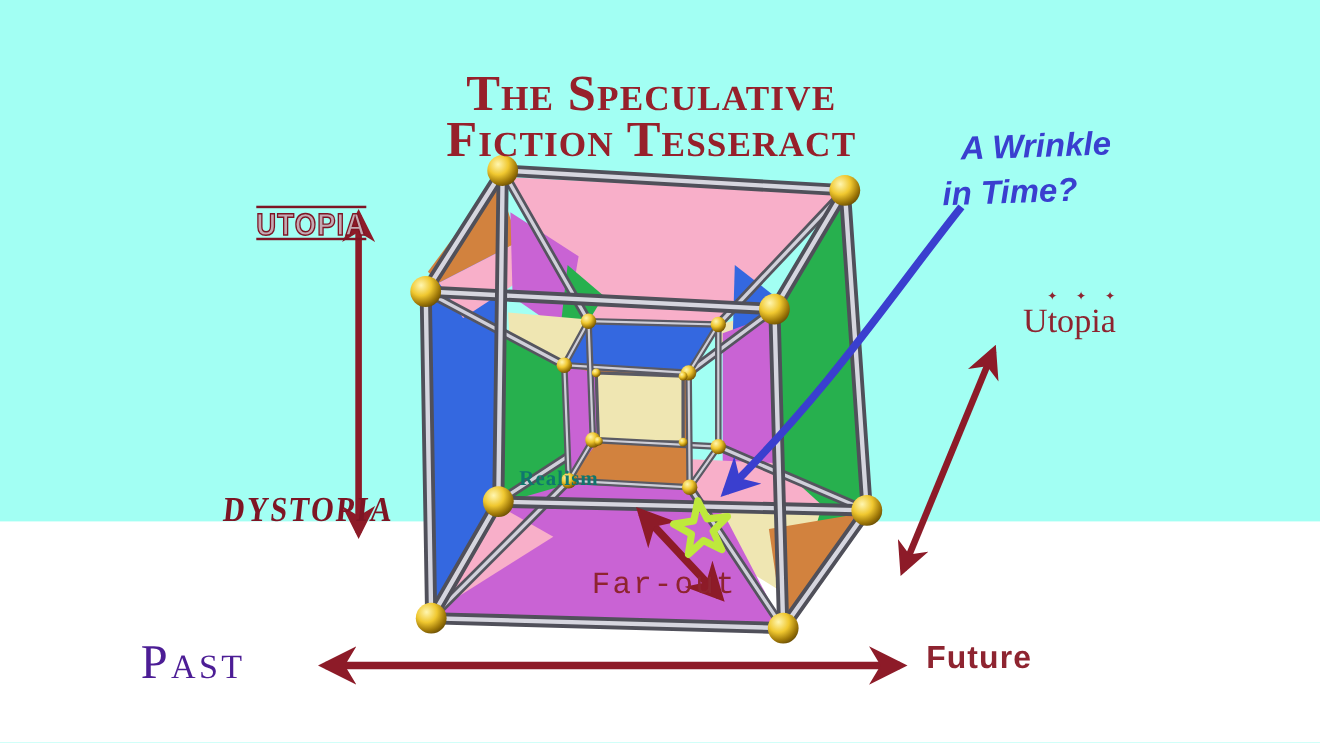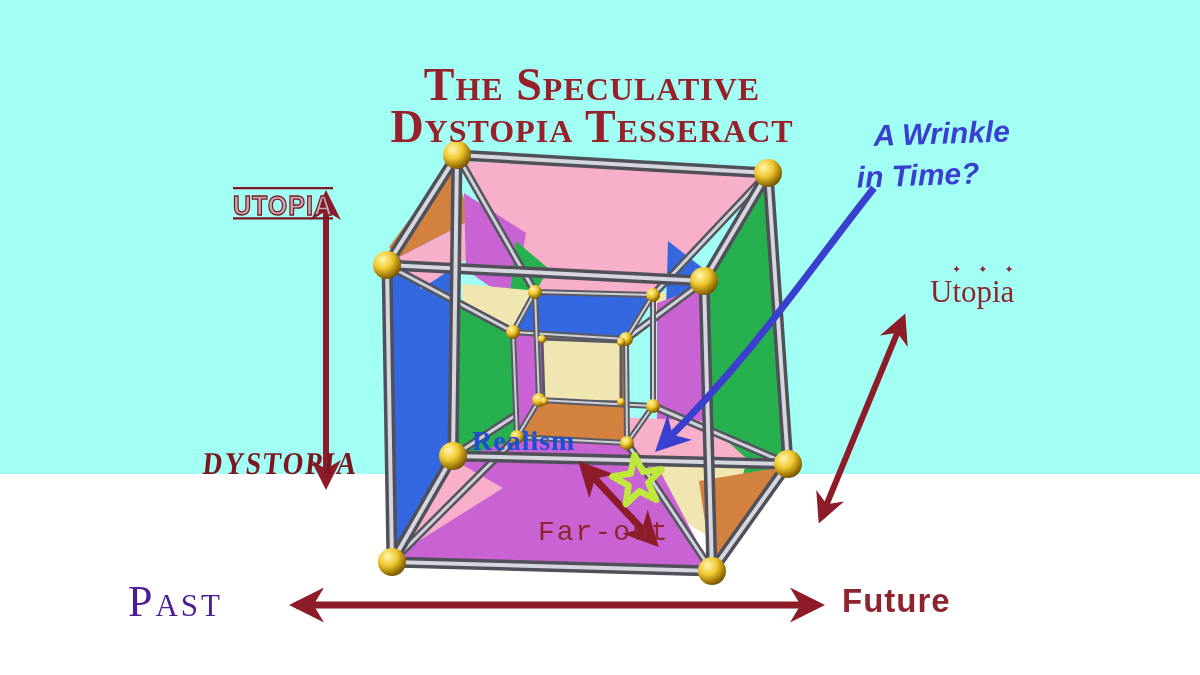--- a/index.html
+++ b/index.html
@@ -17,26 +17,26 @@
   .wrinkle .l1{margin-left:18px;}
   .utopia{left:233px;top:191px;font-size:25px;font-weight:bold;letter-spacing:1px;
           color:#C3AAB2;-webkit-text-stroke:1.2px #7E1524;
           text-decoration:underline overline;text-decoration-color:#7E1524;
           text-transform:uppercase;transform:scaleY(1.12);}
   .dystopia{left:203px;top:448px;font-size:27px;font-weight:bold;letter-spacing:2px;
             font-family:"Liberation Serif",serif;color:#7E1524;text-transform:uppercase;
             transform:skewX(-6deg) scaleY(1.18);}
   .past{left:128px;top:576px;font-size:44px;font-family:"Liberation Serif",serif;
         font-variant:small-caps;color:#4c1d95;letter-spacing:3px;}
-  .future{left:842px;top:582px;font-size:33px;font-weight:bold;color:#8E2430;letter-spacing:1px;}
+  .future{left:842px;top:582px;font-size:29px;font-weight:bold;color:#8E2430;letter-spacing:1px;}
   .magic{left:930px;top:274px;font-size:31px;font-family:"Liberation Serif",serif;color:#8E2430;}
   .sparkles{left:952px;top:263px;font-size:11px;letter-spacing:7px;color:#8E2430;}
   .science{left:821px;top:493px;font-size:26px;color:#443B44;letter-spacing:1px;}
-  .realism{left:472px;top:425px;font-size:28px;font-weight:bold;
-           font-family:"Liberation Serif",serif;color:#1d4ed8;letter-spacing:1px;}
+  .realism{left:472px;top:425px;font-size:19px;font-weight:bold;
+           font-family:"Liberation Serif",serif;color:#0f766e;letter-spacing:1px;}
   .farout{left:538px;top:517px;font-size:28px;font-family:Liberation Mono, monospace;
           color:#8E2430;letter-spacing:2px;}
   
   .od{stroke:#50505A;stroke-width:11;stroke-linecap:round;}
   .ol{stroke:#D6D6DF;stroke-width:4;stroke-linecap:round;}
   .cd{stroke:#55555F;stroke-width:8;stroke-linecap:round;}
   .cl{stroke:#D0D0DA;stroke-width:3;stroke-linecap:round;}
   .id{stroke:#5A5A64;stroke-width:6;stroke-linecap:round;}
   .il{stroke:#CFCFD8;stroke-width:2;stroke-linecap:round;}
 </style>
@@ -190,21 +190,21 @@
       <path d="M 296 605 L 818 605" stroke-width="7" marker-start="url(#mA)" marker-end="url(#mA)" stroke="#8D1B28"></path>
       <path d="M 821 518 L 903 319" stroke-width="6" marker-start="url(#mA)" marker-end="url(#mA)" stroke="#8D1B28"></path>
       <path d="M 583 466 L 654 542" stroke-width="7" marker-start="url(#mA)" marker-end="url(#mA)" stroke="#8D1B28"></path>
       <path d="M 874 188 C 812 266 756 352 660 447" stroke-width="7" marker-end="url(#mB)" stroke="#3A3FCF"></path>
       <path d="M634.4,455.3 L642.9,471.7 L661.4,469.6 L648.3,482.8 L656.1,499.7 L639.5,491.4 L625.8,504 L628.6,485.6 L612.4,476.5 L630.7,473.5 Z" stroke-width="6.5" stroke-linejoin="round" stroke="#BEE93C"></path>
     </g>
   </svg>
 
   <div class="lbl title">
     <div class="t1">The Speculative</div>
-    <div class="t2">Dystopia Tesseract</div>
+    <div class="t2">Fiction Tesseract</div>
   </div>
 
   <div class="lbl wrinkle">
     <div class="l1">A Wrinkle</div>
     <div class="l2">in Time?</div>
   </div>
 
   <div class="lbl utopia">Utopia</div>
   <div class="lbl dystopia">Dystopia</div>
   <div class="lbl past">Past</div>

